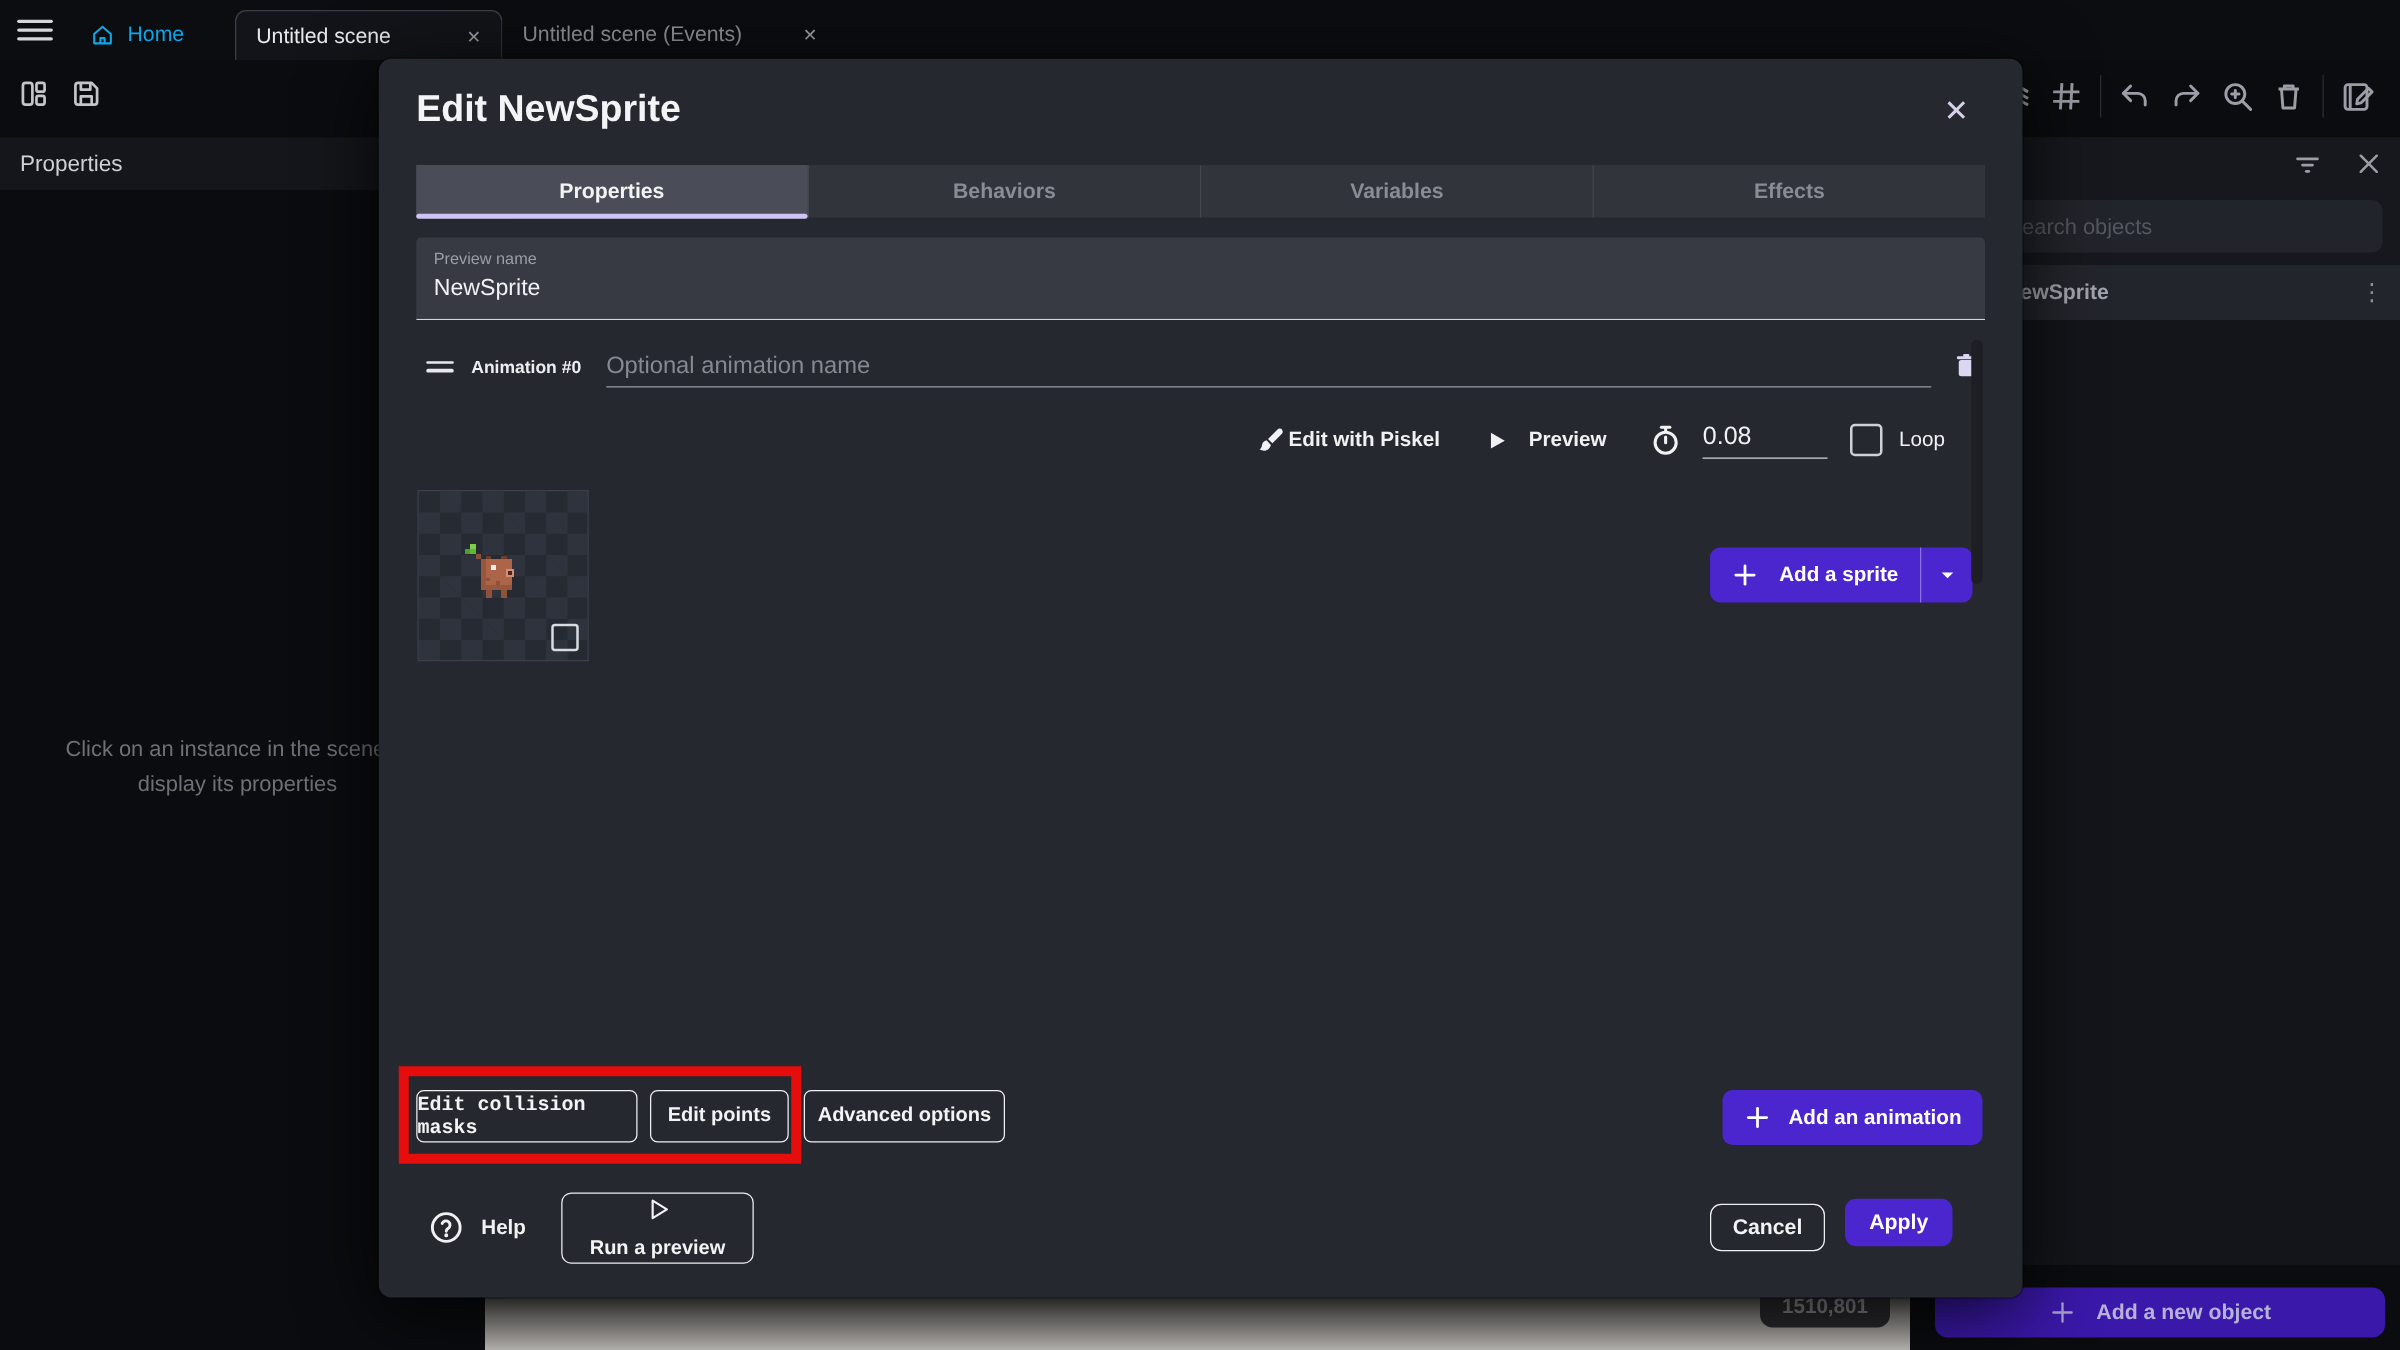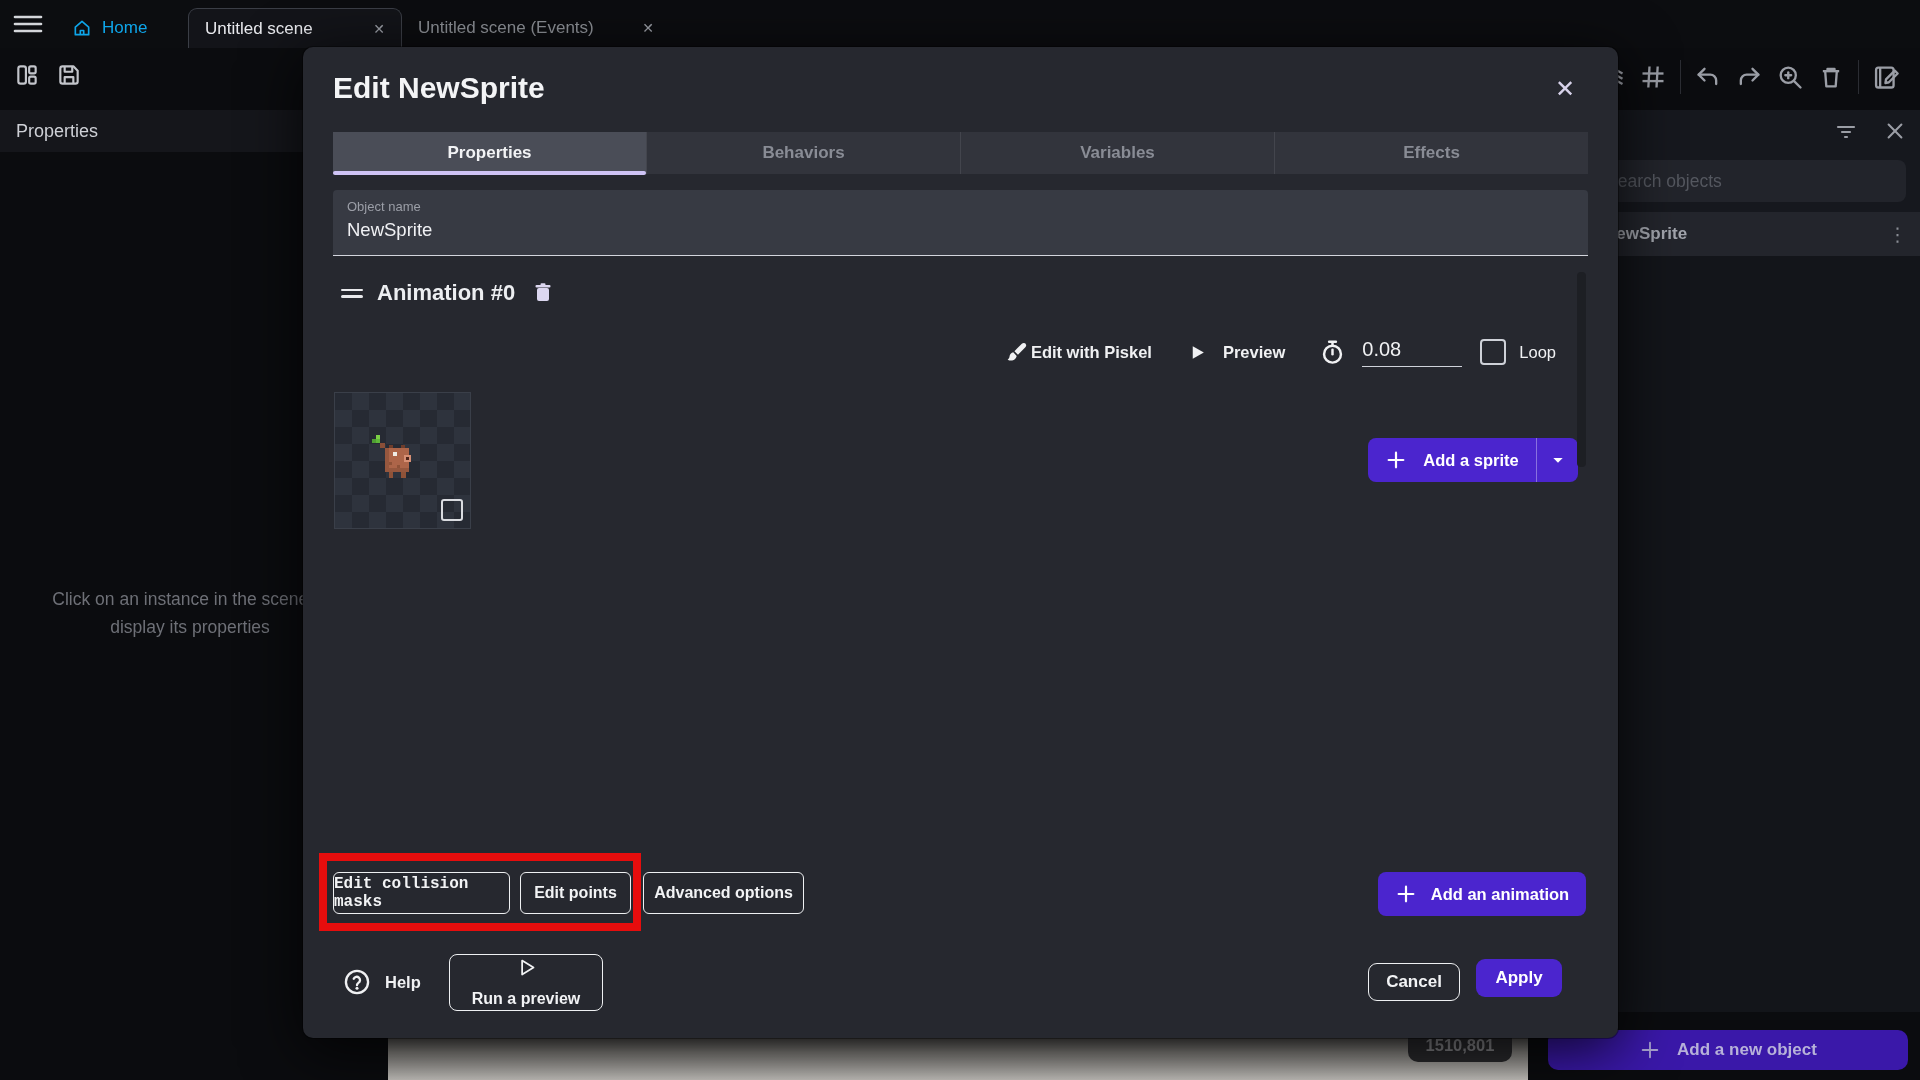--- a/index.html
+++ b/index.html
@@ -78,21 +78,21 @@
 
   #object-field { left:30px; top:143px; width:1255px; height:66px; background:#373a43;
     border-radius:4px 4px 0 0; border-bottom:1px solid #d3d5dd; padding:9px 0 0 14px; }
   #object-field .flabel { font-size:13px; color:#9b9ea7; }
   #object-field input { display:block; margin-top:5px; width:1200px; background:transparent; border:none;
     outline:none; font-size:18.5px; color:#f0f1f4; font-family:inherit; }
 
   #anim-row { left:30px; top:226px; width:1258px; height:40px; display:flex; align-items:center; }
   #drag-handle { width:22px; margin-left:8px; color:#e8e9ec; cursor:grab; }
   #drag-handle div { height:2.5px; background:currentColor; margin:4px 0; border-radius:2px; }
-  #anim-label { margin-left:14px; font-size:22px; font-weight:bold; color:#eceef1; white-space:nowrap; }
+  #anim-label { margin-left:14px; font-size:14px; font-weight:bold; color:#eceef1; white-space:nowrap; }
   #anim-name-input { flex:1; margin-left:20px; height:34px; background:transparent; border:none;
     border-bottom:1px solid #9599a2; outline:none; font-size:19px; color:#d6d8de; font-family:inherit; }
   #anim-name-input::placeholder { color:#868992; opacity:1; }
   #anim-trash { margin-left:16px; margin-right:6px; color:#dcd7f0; cursor:pointer; }
 
   #controls-row { left:30px; top:284px; width:1255px; height:42px; display:flex; align-items:center;
     justify-content:flex-end; padding-right:32px; color:#f0f1f3; }
   .ctrl-label { font-size:16.5px; font-weight:bold; }
   #frame-time-input { width:100px; background:transparent; border:none; outline:none;
     border-bottom:1.5px solid #cfd2da; padding-bottom:5px; font-size:20px; color:#f0f1f3; font-family:inherit; }
@@ -265,30 +265,31 @@
     <div class="abs" id="dialog-close">✕</div>
 
     <div class="abs" id="dialog-tabs">
       <div class="dtab active">Properties</div>
       <div class="dtab">Behaviors</div>
       <div class="dtab">Variables</div>
       <div class="dtab">Effects</div>
     </div>
 
     <div class="abs" id="object-field">
-      <div class="flabel">Object name</div>
+      <div class="flabel">Preview name</div>
       <input type="text" value="NewSprite" style="">
     </div>
 
     <div class="abs" id="anim-row">
       <div id="drag-handle">
           <div></div>
           <div></div>
         </div>
       <span id="anim-label">Animation #0</span>
+      <input id="anim-name-input" type="text" placeholder="Optional animation name" style="">
       <svg id="anim-trash" width="24" height="24" viewBox="0 0 24 24" fill="currentColor">
         <rect x="6" y="7" width="12" height="13" rx="2"></rect>
           <rect x="4.5" y="4" width="15" height="2.4" rx="1"></rect>
           <rect x="9.5" y="2.2" width="5" height="2.4" rx="1"></rect>
       </svg>
     </div>
 
     <div class="abs" id="controls-row">
       <svg width="25" height="25" viewBox="0 0 24 24" fill="currentColor">
         <path d="M21 3.6 c-1.1-1.1-2.8-1.1-3.9 0 L10 10.7 l3.4 3.4 7.1-7.1 c1.1-1.1 1.1-2.8 0-3.4 z"></path>

